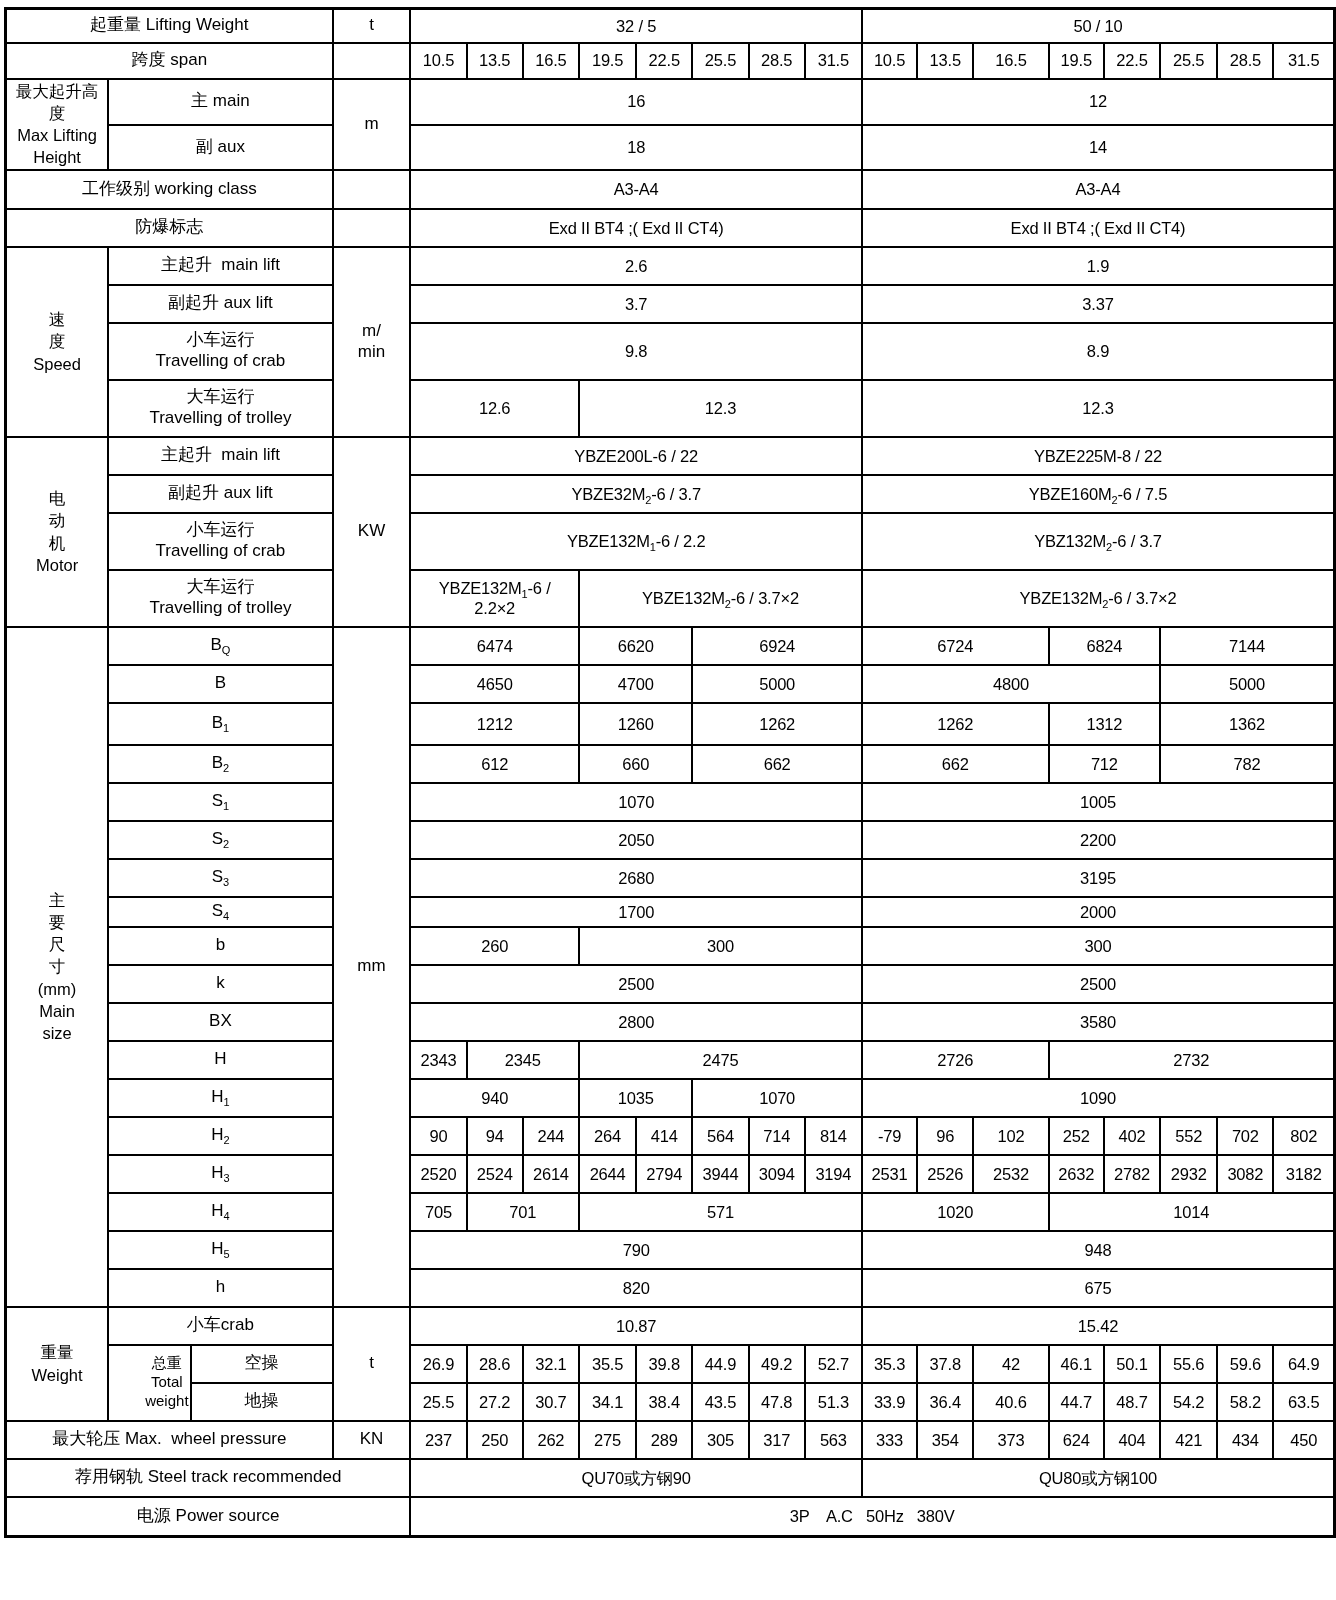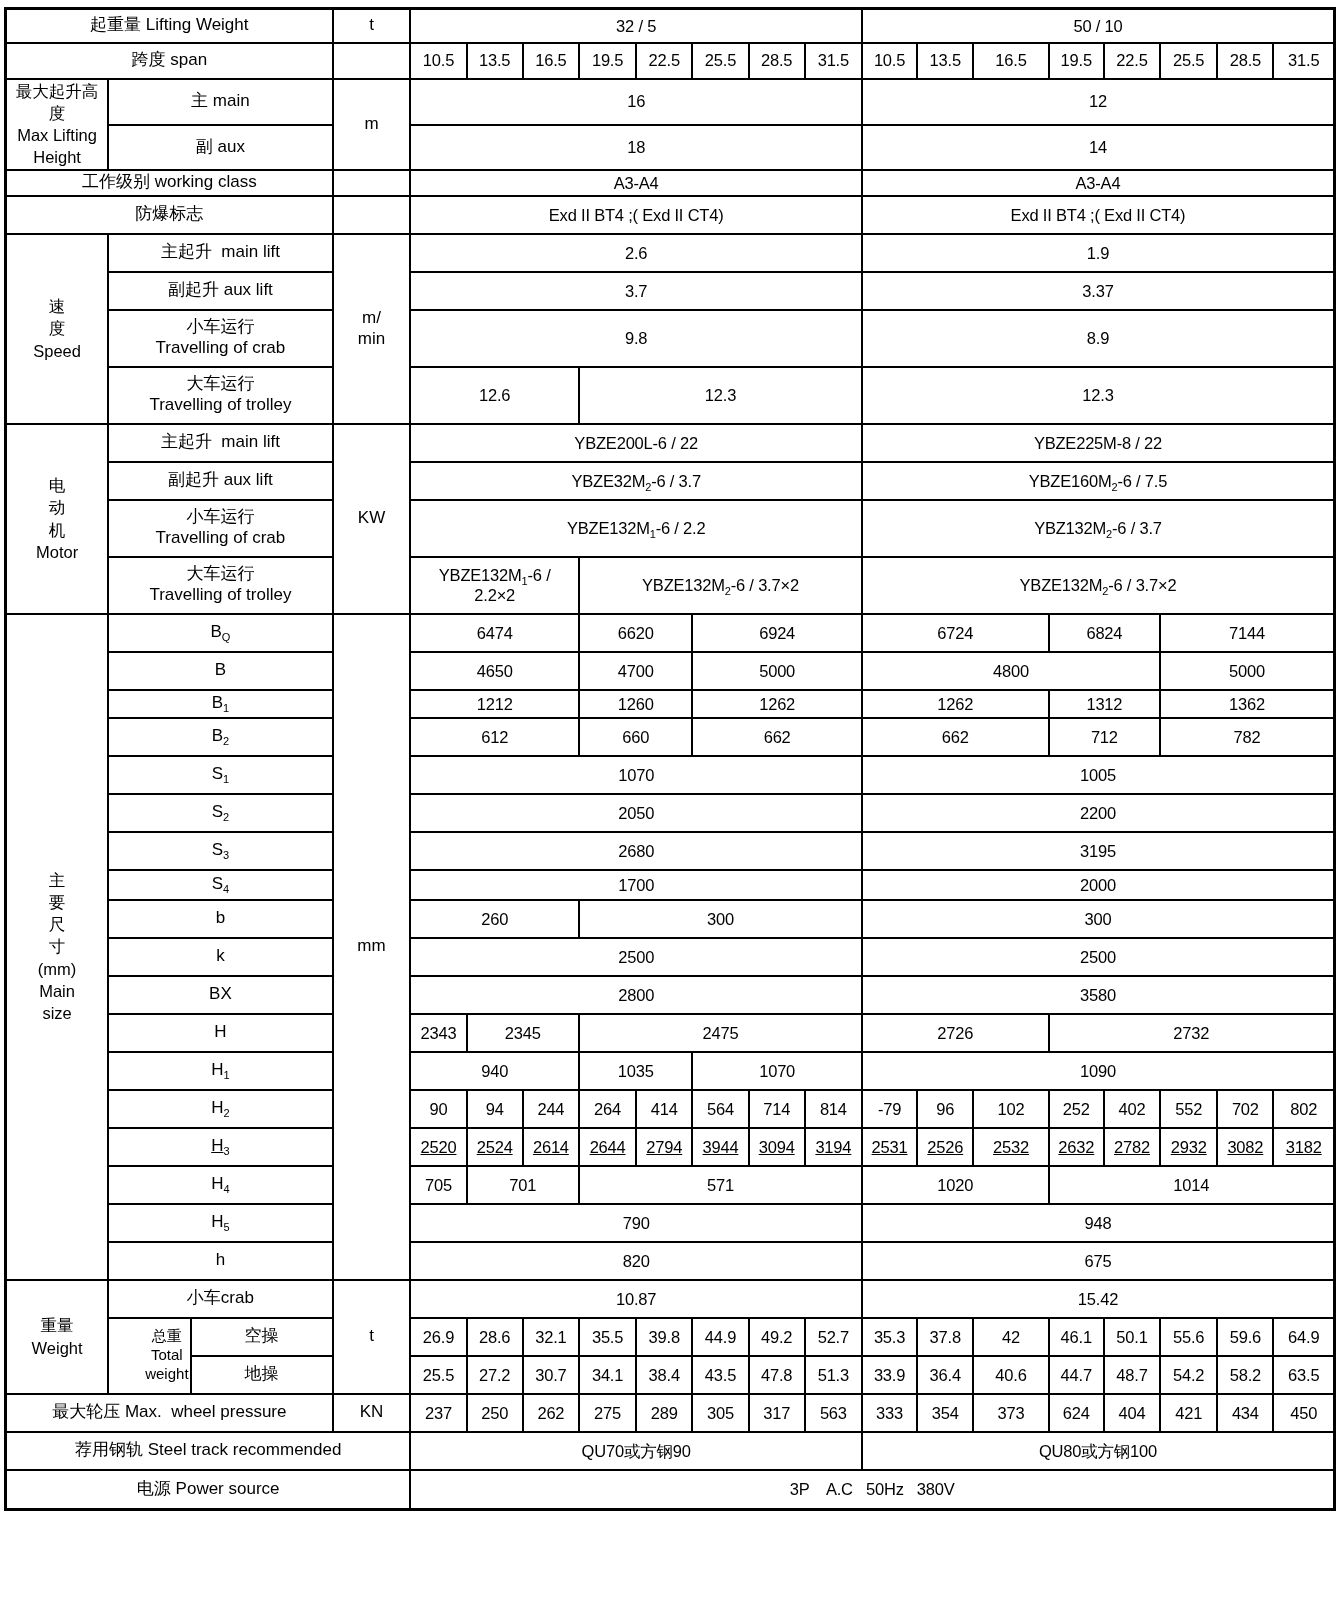--- a/index.html
+++ b/index.html
@@ -78,21 +78,21 @@
         <td colspan="2" class="k-sub">主 main</td>
         <td rowspan="2" class="k-unit">m</td>
         <td colspan="8" class="k-value">16</td>
         <td colspan="8" class="k-value">12</td>
       </tr>
       <tr style="height: 38px;">
         <td colspan="2" class="k-sub">副 aux</td>
         <td colspan="8" class="k-value">18</td>
         <td colspan="8" class="k-value">14</td>
       </tr>
-      <tr style="height: 26px;">
+      <tr style="height: 39px;">
         <td colspan="3" class="k-label">工作级别 working class</td>
         <td class="k-unit"></td>
         <td colspan="8" class="k-value">A3-A4</td>
         <td colspan="8" class="k-value">A3-A4</td>
       </tr>
       <tr style="height: 38px;">
         <td colspan="3" class="k-label">防爆标志</td>
         <td class="k-unit"></td>
         <td colspan="8" class="k-value">Exd II BT4 ;( Exd II CT4)</td>
         <td colspan="8" class="k-value">Exd II BT4 ;( Exd II CT4)</td>
@@ -172,21 +172,21 @@
         <td colspan="3" class="k-value">7144</td>
       </tr>
       <tr style="height: 38px;">
         <td colspan="2" class="k-sub">B</td>
         <td colspan="3" class="k-value">4650</td>
         <td colspan="2" class="k-value">4700</td>
         <td colspan="3" class="k-value">5000</td>
         <td colspan="5" class="k-value">4800</td>
         <td colspan="3" class="k-value">5000</td>
       </tr>
-      <tr style="height: 28px;">
+      <tr style="height: 42px;">
         <td colspan="2" class="k-sub">B<sub>1</sub></td>
         <td colspan="3" class="k-value">1212</td>
         <td colspan="2" class="k-value">1260</td>
         <td colspan="3" class="k-value">1262</td>
         <td colspan="3" class="k-value">1262</td>
         <td colspan="2" class="k-value">1312</td>
         <td colspan="3" class="k-value">1362</td>
       </tr>
       <tr style="height: 38px;">
         <td colspan="2" class="k-sub">B<sub>2</sub></td>
@@ -260,21 +260,21 @@
         <td class="k-value">814</td>
         <td class="k-value">-79</td>
         <td class="k-value">96</td>
         <td class="k-value">102</td>
         <td class="k-value">252</td>
         <td class="k-value">402</td>
         <td class="k-value">552</td>
         <td class="k-value">702</td>
         <td class="k-value">802</td>
       </tr>
-      <tr style="height: 38px; text-decoration: underline;">
+      <tr style="height: 38px;">
         <td colspan="2" class="k-sub">H<sub>3</sub></td>
         <td class="k-value">2520</td>
         <td class="k-value">2524</td>
         <td class="k-value">2614</td>
         <td class="k-value">2644</td>
         <td class="k-value">2794</td>
         <td class="k-value">3944</td>
         <td class="k-value">3094</td>
         <td class="k-value">3194</td>
         <td class="k-value">2531</td>

